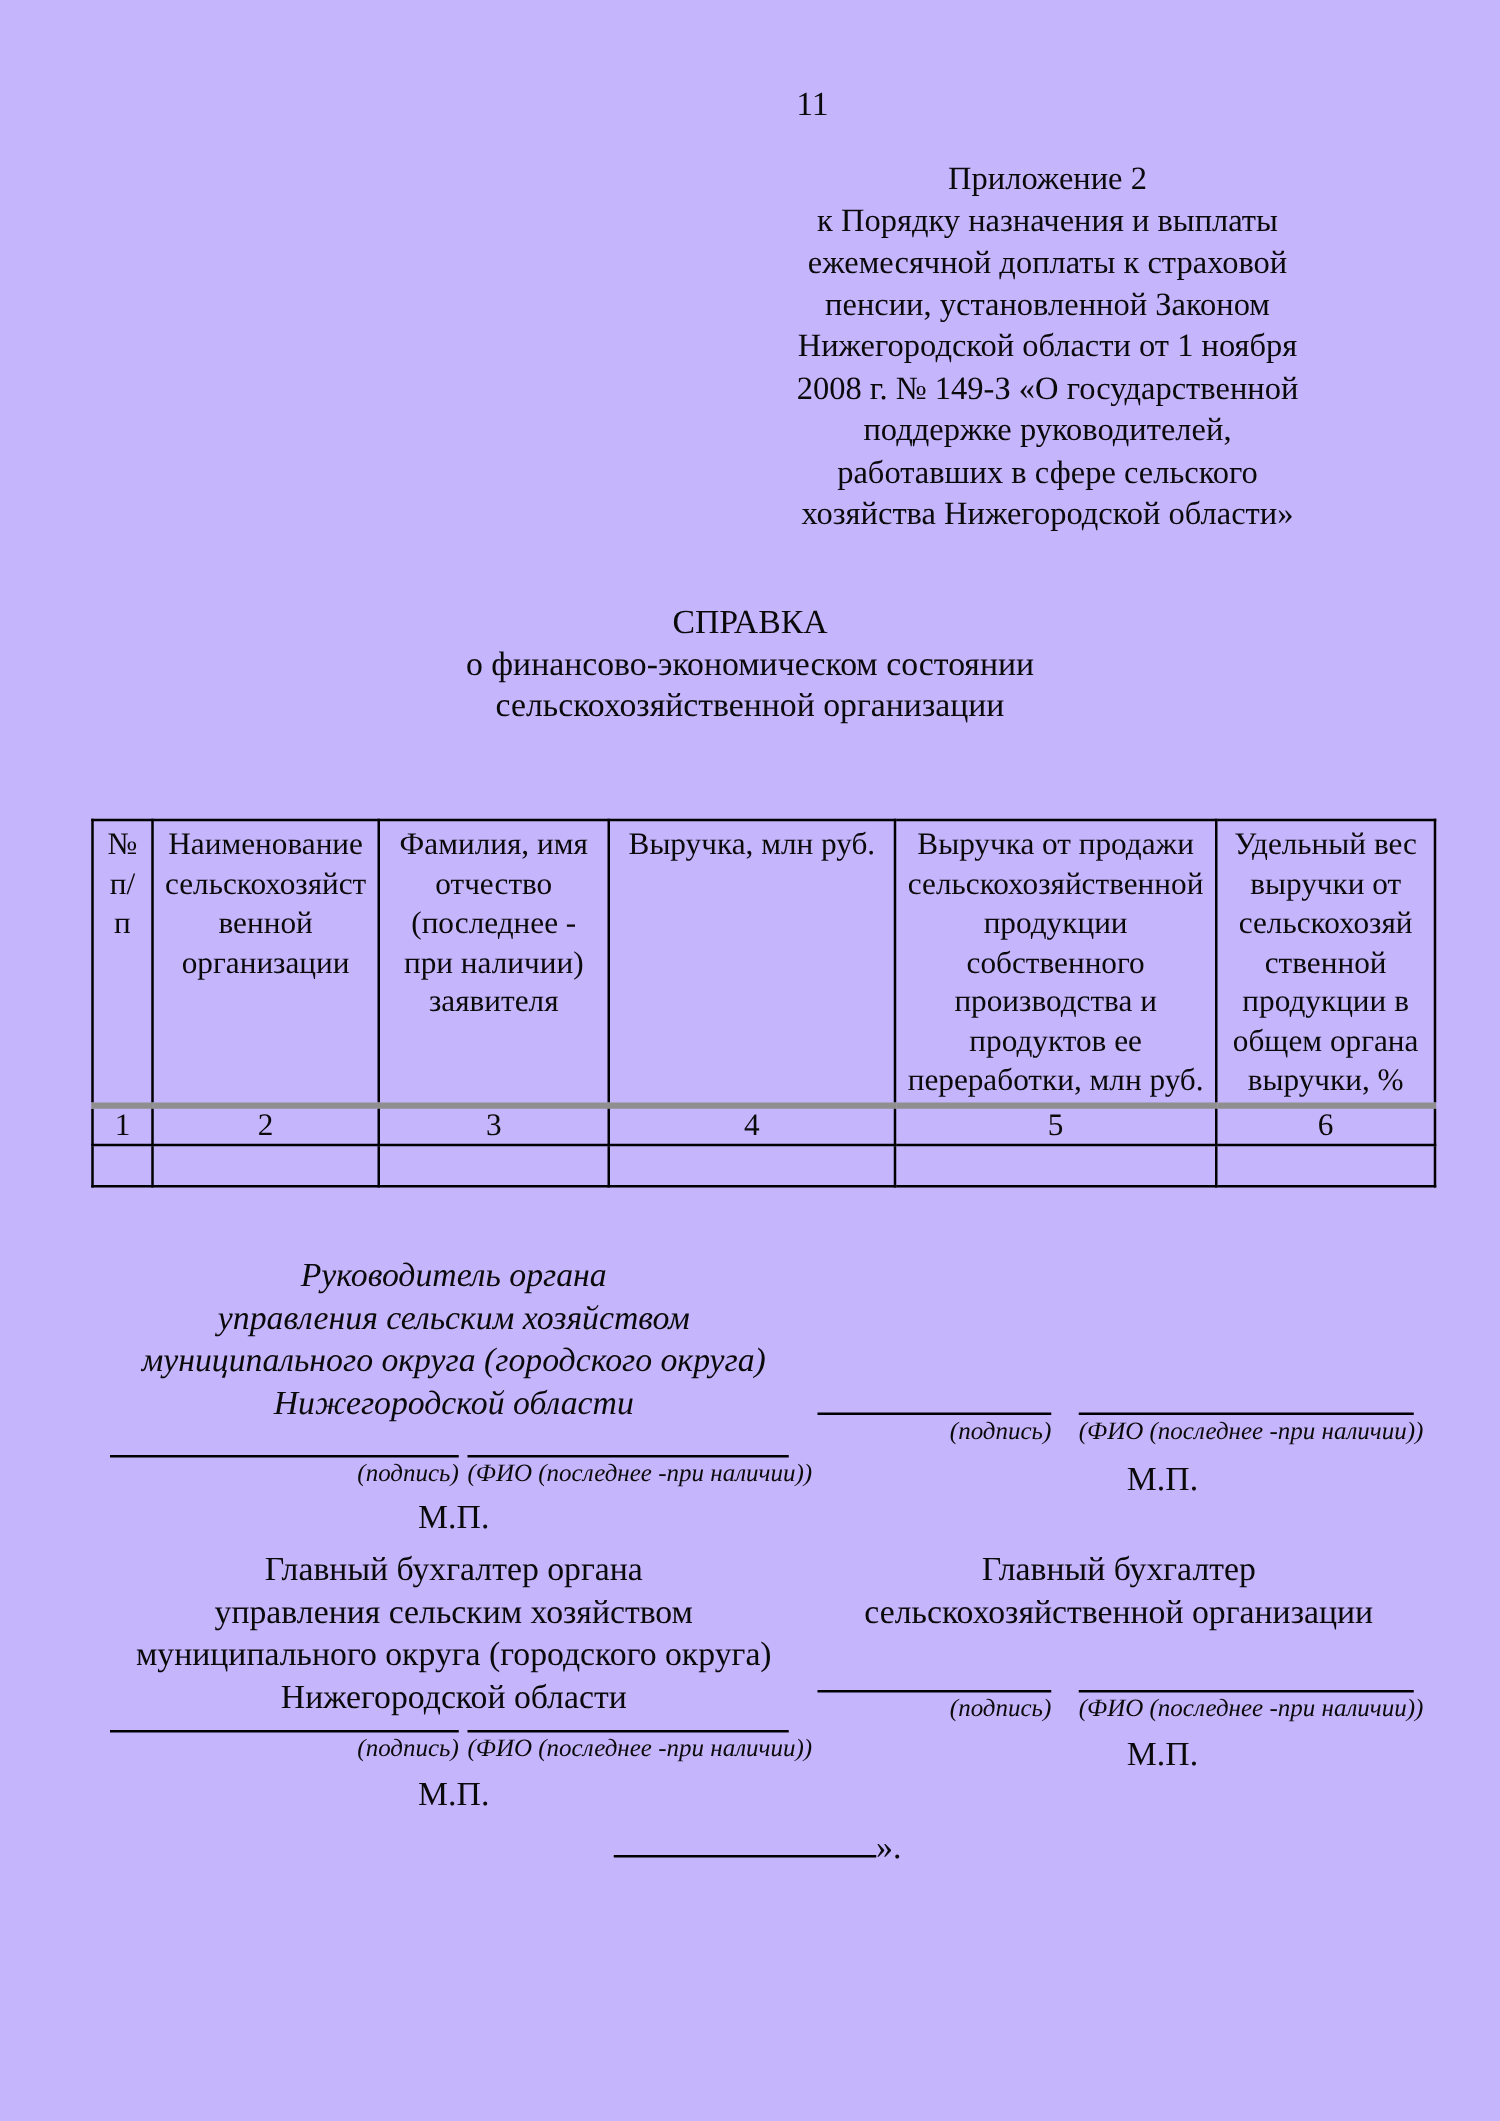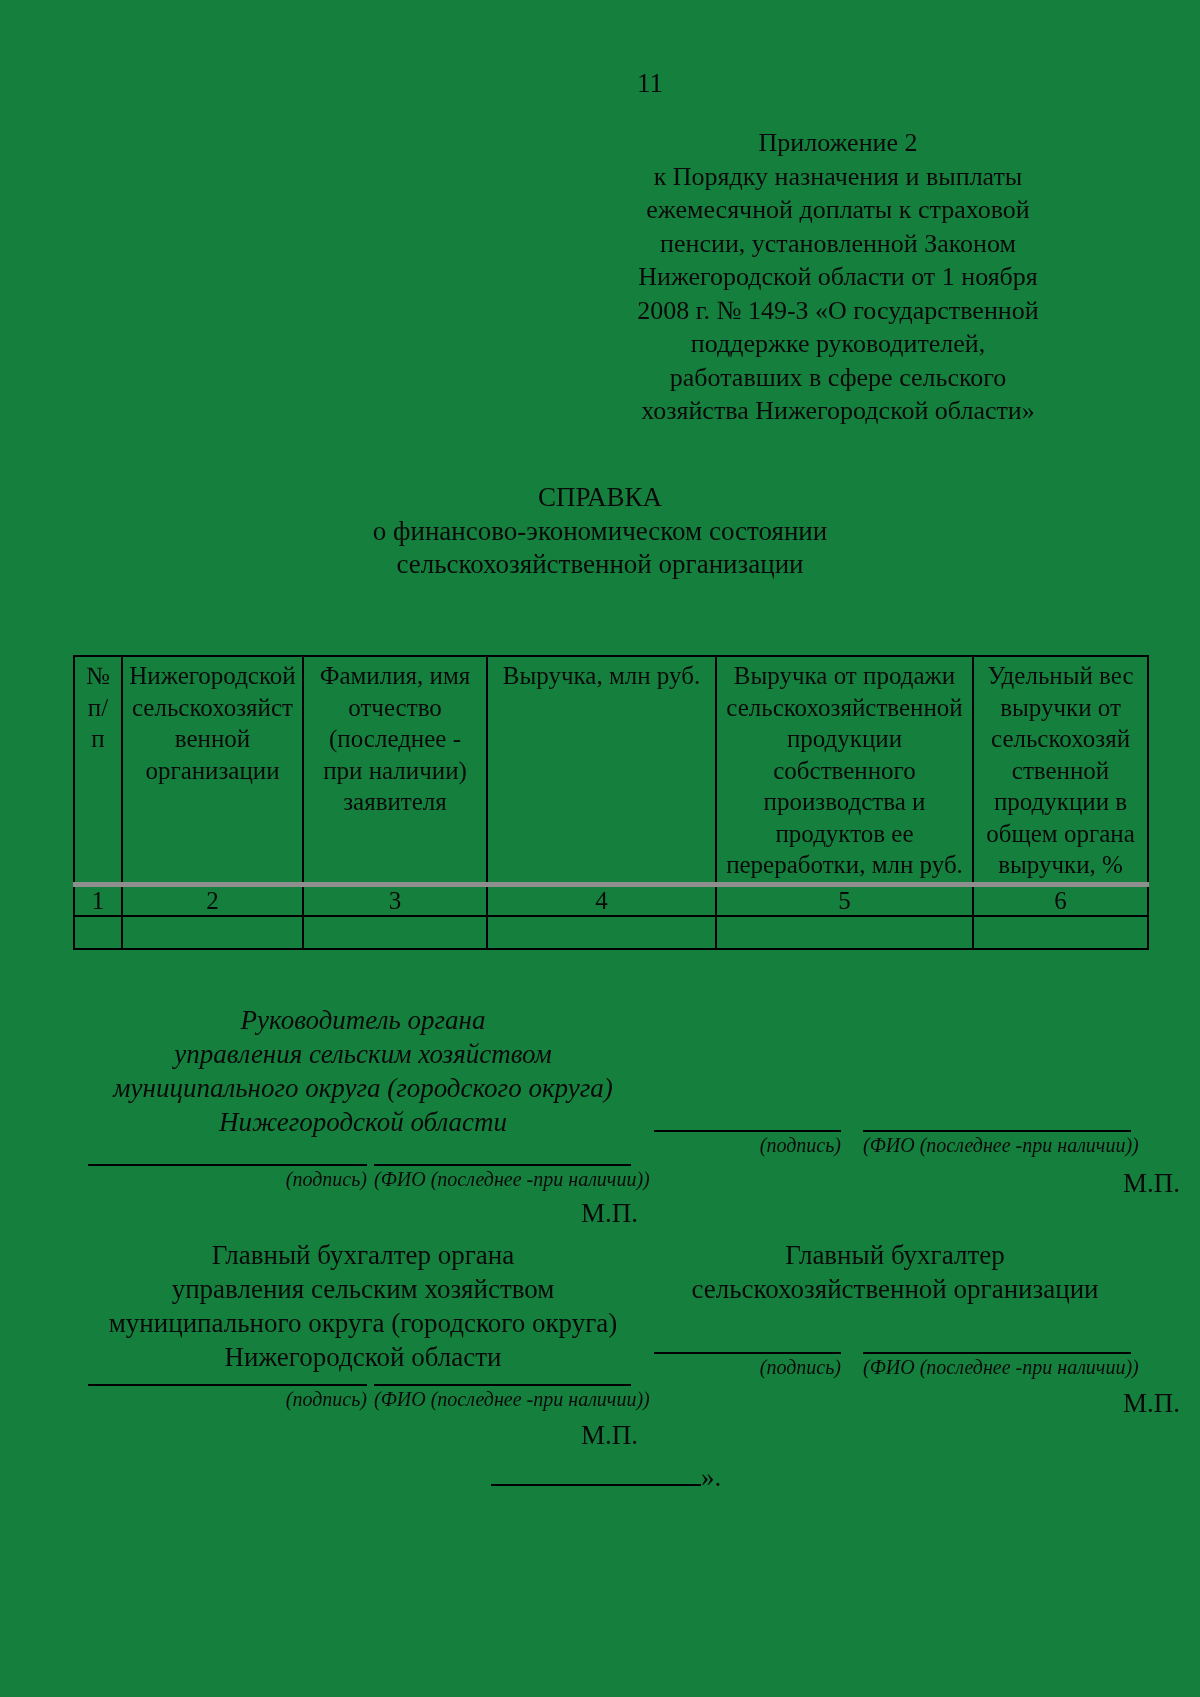--- a/index.html
+++ b/index.html
@@ -1,20 +1,20 @@
 <!DOCTYPE html>
 <html><head>
 <meta charset="utf-8">
 <style>
   html,body{margin:0;padding:0;background:#e8e8e8;}
   .page{
     position:relative;
     width:1200px;height:1697px;
     margin:0 auto;
-    background:#15803d;
+    background:#c4b5fd;
     font-family:"Liberation Serif","DejaVu Serif",serif;
     color:#0a0a0a;
     overflow:hidden;
   }
   .abs{position:absolute;}
   .pre{white-space:pre-line;}
 
   .page-number{top:68px;left:0;width:1300px;text-align:center;font-size:27px;}
   .appendix{top:126px;left:630px;width:416px;font-size:26px;line-height:33.5px;text-align:center;}
   .form-label{top:430px;left:630px;width:416px;font-size:26px;text-align:right;}
@@ -31,21 +31,21 @@
     padding:3px 2px 0 2px;
     border-bottom:5px solid #8f8f8f;
   }
   tr.nrow td{height:28px;text-align:center;font-size:25px;line-height:26px;padding:0;border-bottom:2px solid #000;}
   tr.erow td{height:31px;padding:0;}
 
   .sig-title{font-size:27px;line-height:34px;text-align:center;}
   .sigrow{display:flex;}
   .sigcell .rule{border-top:2px solid #000;height:0;}
   .slabel{font-style:italic;font-size:20px;line-height:23px;padding-top:2px;text-align:right;white-space:nowrap;}
-  .seal{font-size:27px;text-align:right;}
+  .seal{font-size:27px;text-align:center;}
 
   .footer-close{top:1462px;left:6px;width:1200px;text-align:center;font-size:27px;line-height:30px;}
   .fline{display:inline-block;width:210px;border-bottom:2px solid #000;}
 </style>
 </head>
 <body>
 
 <div class="page">
 
   <div class="abs page-number">11</div>
@@ -72,21 +72,21 @@
         <col style="width:184px">
       <col style="width:229px">
         <col style="width:257px">
         <col style="width:175px">
     </colgroup>
     <tbody>
         <tr class="hrow">
       <td>№
 п/
 п</td>
-      <td>Нижегородской
+      <td>Наименование
 сельскохозяйст
 венной
 организации</td>
       <td>Фамилия, имя
 отчество
 (последнее -
 при наличии)
 заявителя</td>
       <td>Выручка, млн руб.</td>
       <td>Выручка от продажи

